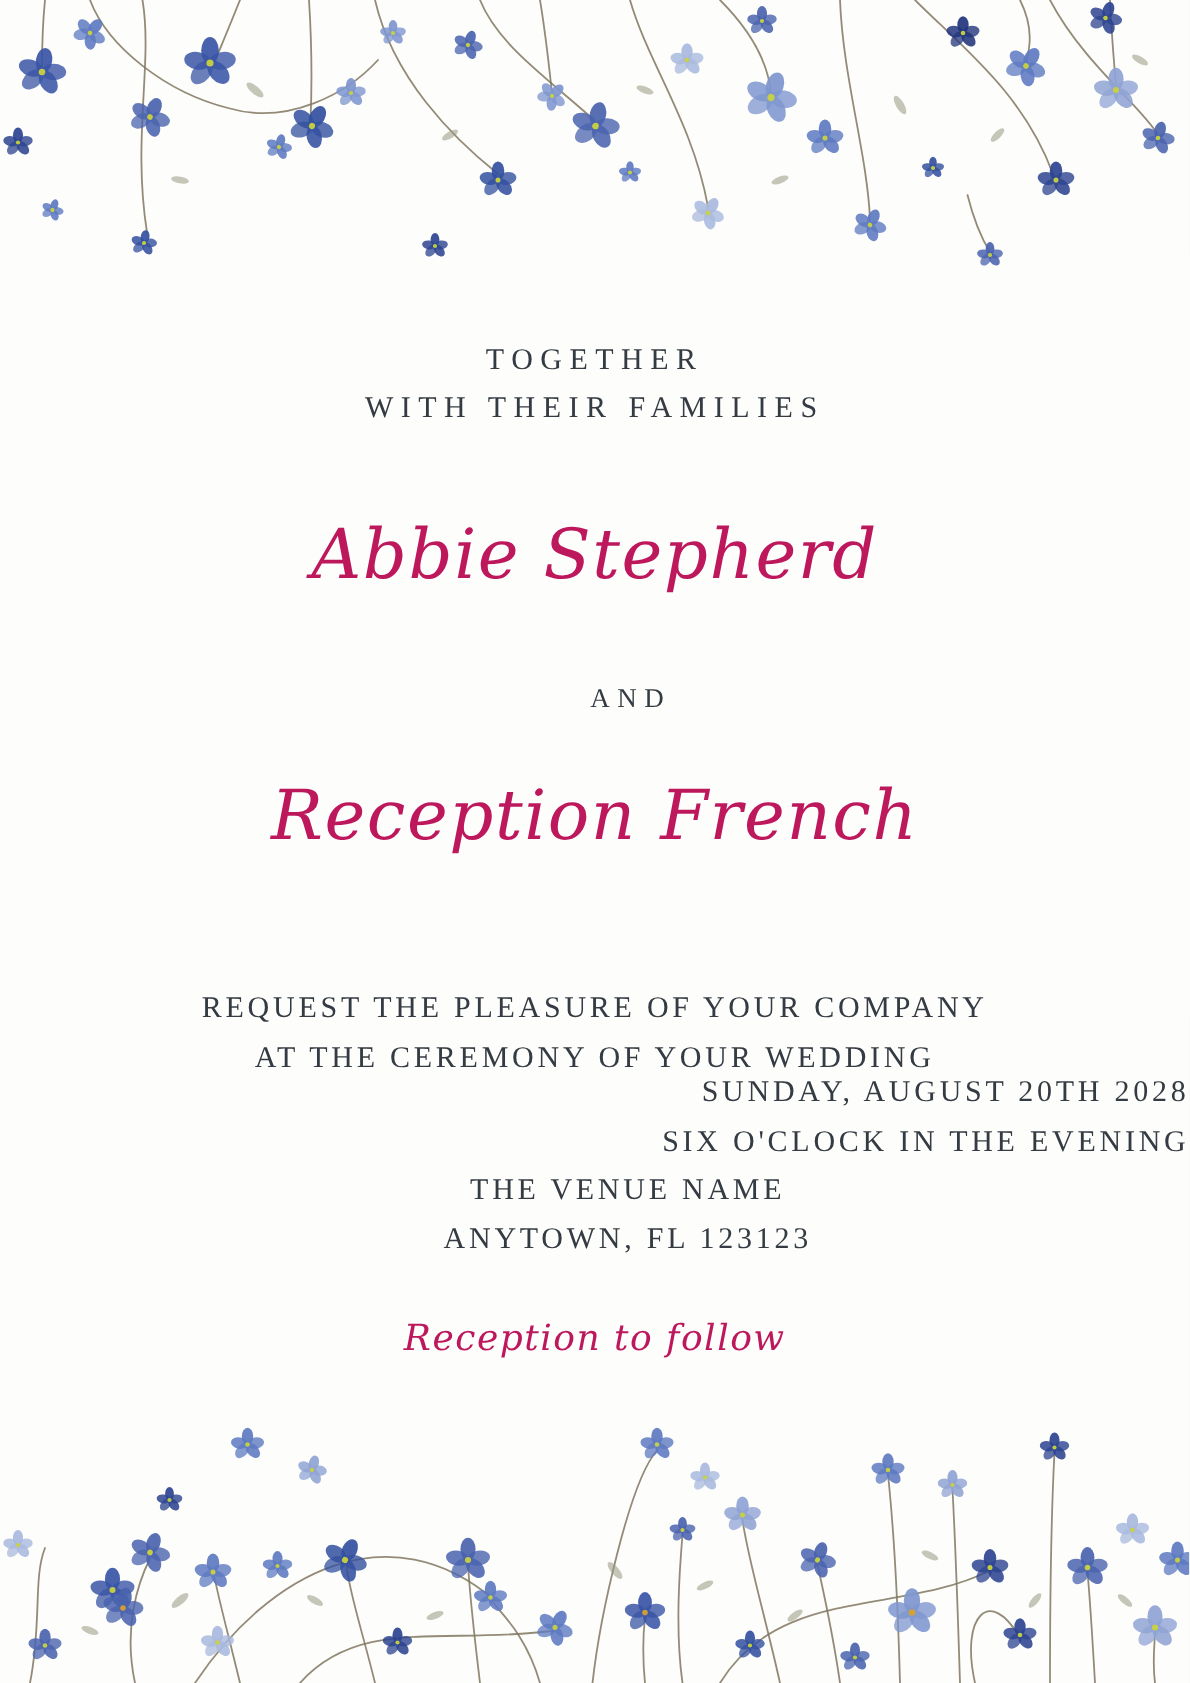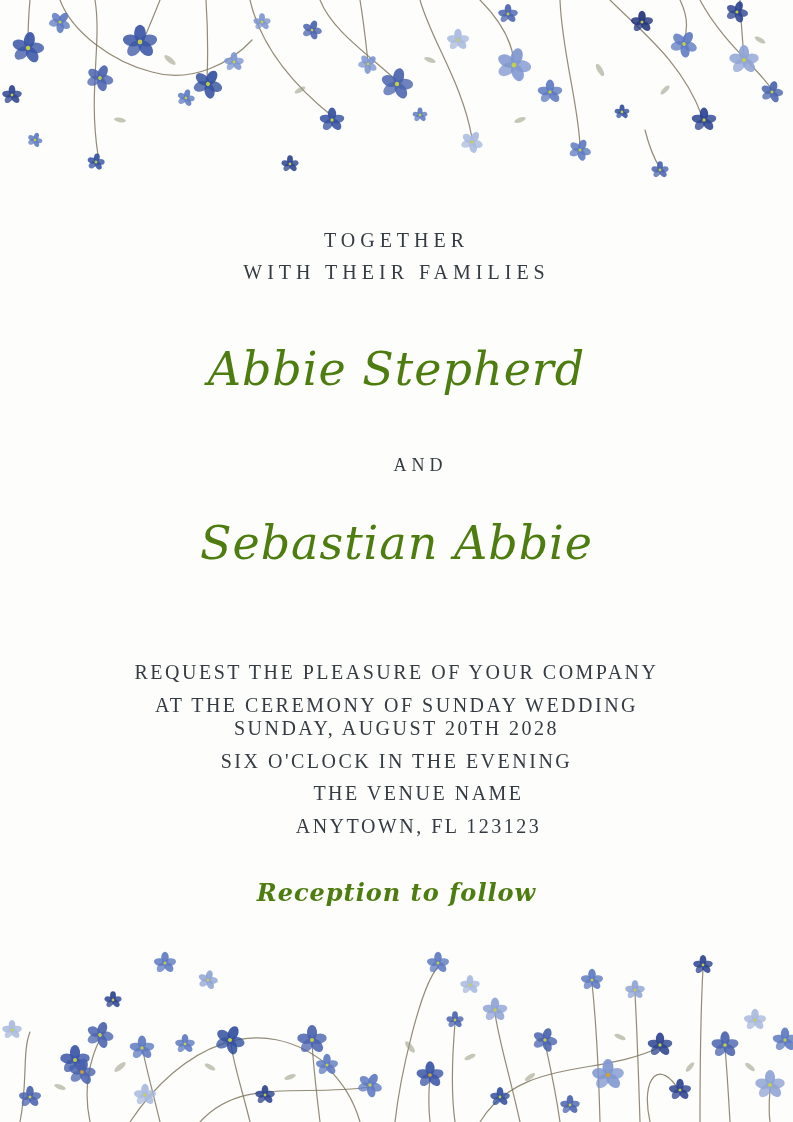--- a/index.html
+++ b/index.html
@@ -30,32 +30,32 @@
     letter-spacing:5px;
     font-size:20px;
     line-height:32px;
   }
   .caps.small{font-size:18px;letter-spacing:5px;}
   .caps.body{font-size:20px;letter-spacing:2.5px;line-height:33px;}
   .script{
     font-family:"DejaVu Serif", cursive, serif;
     font-style:italic;
     font-weight:400;
-    color:#4d7c0f;
+    color:#be185d;
   }
   .script.name{font-size:46px;line-height:1.1;letter-spacing:1px;}
   .script.note{font-size:24px;letter-spacing:1px;}
   .block-together{top:224px;}
   .block-name1{top:344px;}
   .block-and{top:449px;padding-left:48px;}
   .block-name2{top:518px;}
   .block-request{top:656px;}
-  .block-datetime{top:712px;}
+  .block-datetime{top:712px;text-align:right;}
   .block-venue{top:777px;line-height:32px;margin-left:44px;}
-  .block-reception{top:878px;font-weight:bold;}
+  .block-reception{top:878px;}
 </style>
 </head>
 <body>
 
 <div class="card">
 
   <svg class="floral top" height="200" viewBox="0 0 793 200">
       <path d="M30,0 C28,20 28,34 28,46" fill="none" stroke="#80775f" stroke-width="1.2" opacity="0.85" stroke-linecap="round"></path>
       <path d="M60,0 C72,32 112,62 152,72 C192,84 232,62 252,40" fill="none" stroke="#80775f" stroke-width="1.2" opacity="0.85" stroke-linecap="round"></path>
       <path d="M95,0 C102,42 88,92 98,155" fill="none" stroke="#80775f" stroke-width="1.2" opacity="0.85" stroke-linecap="round"></path>
@@ -637,25 +637,25 @@
 
   <div class="txt caps block-together">
     <div>TOGETHER</div>
     <div>WITH THEIR FAMILIES</div>
   </div>
 
   <div class="txt script name block-name1">Abbie Stepherd</div>
 
   <div class="txt caps small block-and">AND</div>
 
-  <div class="txt script name block-name2">Sebastian Abbie</div>
+  <div class="txt script name block-name2">Reception French</div>
 
   <div class="txt caps body block-request">
     <div>REQUEST THE PLEASURE OF YOUR COMPANY</div>
-    <div>AT THE CEREMONY OF SUNDAY WEDDING</div>
+    <div>AT THE CEREMONY OF YOUR WEDDING</div>
   </div>
 
   <div class="txt caps body block-datetime">
     <div>SUNDAY, AUGUST 20TH 2028</div>
     <div>SIX O'CLOCK IN THE EVENING</div>
   </div>
 
   <div class="txt caps body block-venue">
     <div>THE VENUE NAME</div>
     <div>ANYTOWN, FL 123123</div>

